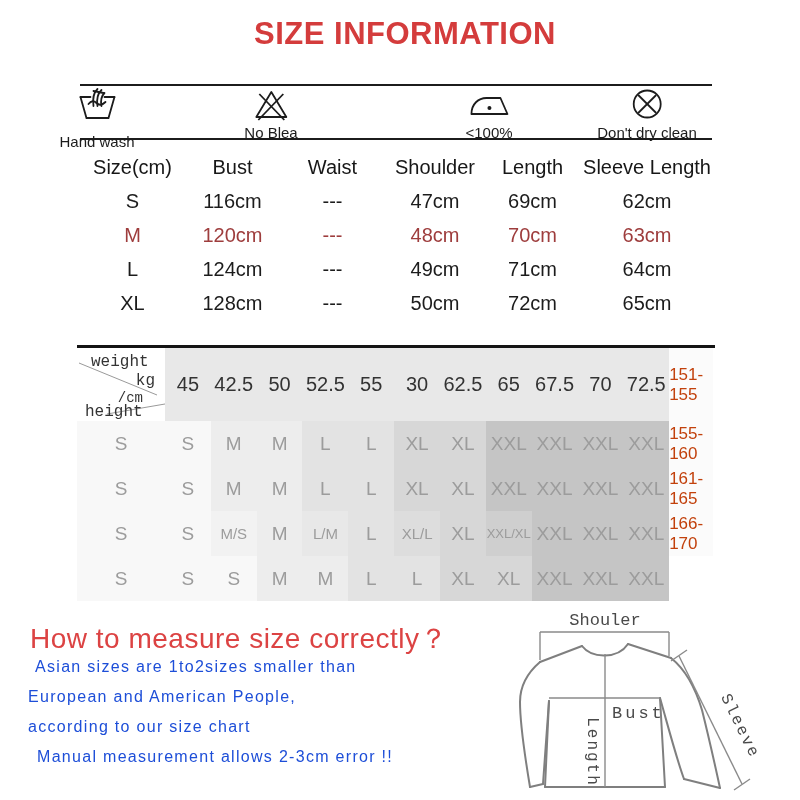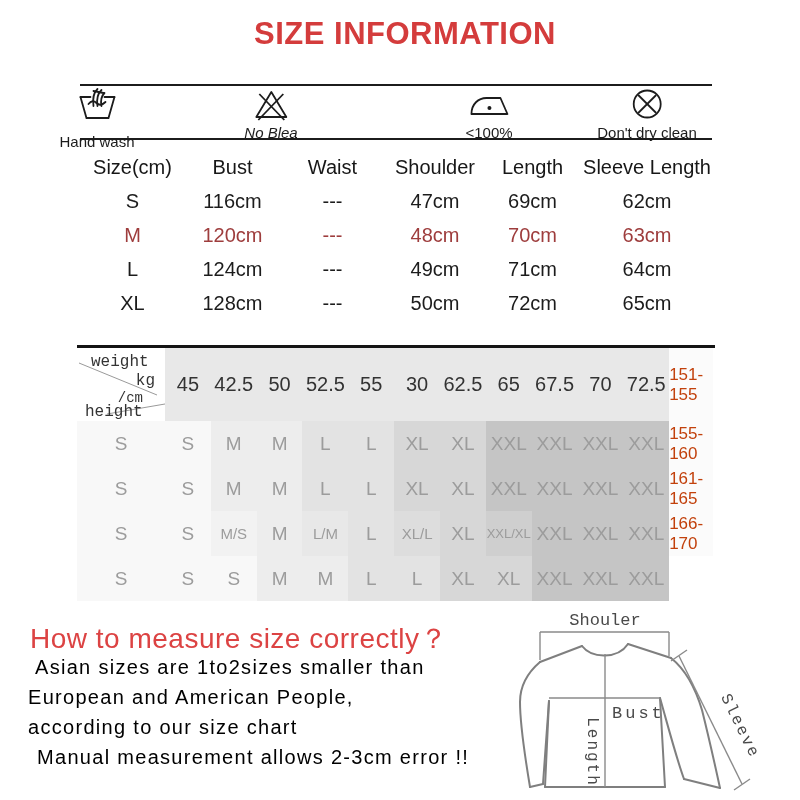--- a/index.html
+++ b/index.html
@@ -52,21 +52,21 @@
   .bg-lm  { background:#e8e8e8; }
   .bg-xl  { background:#d7d7d7; }
   .bg-xll { background:#dddddd; }
   .bg-xxl { background:#c5c5c5; }
   .bg-xxlxl { background:#cfcfcf; }
   
   .measure-heading {
     position:absolute; left:30px; top:620px; font-size:28px; color:#dc4343; letter-spacing:0.5px; white-space:nowrap;
   }
   .measure-lines { position:absolute; left:28px; top:652px; }
-  .measure-lines .mline { font-size:20px; color:#000000; letter-spacing:1.3px; line-height:30px; white-space:nowrap; }
+  .measure-lines .mline { font-size:16px; color:#1d4ed8; letter-spacing:1.3px; line-height:30px; white-space:nowrap; }
   .measure-lines .mline:nth-child(1) { padding-left:7px; }
   .measure-lines .mline:nth-child(4) { padding-left:9px; }
   
   .sweater { position:absolute; left:518px; top:606px; }
   .sweater text { font-family:"Liberation Mono", monospace; fill:#4a4a4a; }
 </style>
 </head>
 <body>
 
 <div class="page">
@@ -85,21 +85,21 @@
               <path d="M13 19 Q17 14 21 18 Q25 22 30 17"></path>
               <path d="M22 4 C18 8 17 14 18 21"></path>
               <path d="M26 5 C22 9 21 15 22 21"></path>
               <path d="M29 8 C26 11 25 16 26 21"></path>
               <path d="M18 6 L28 8"></path>
             </g>
           </svg>
         </span>
         <div class="care-label">Hand wash</div>
       </div>
-      <div class="care-item" style="left: 271px; font-style: italic;">
+      <div class="care-item" style="left: 271px;">
         <span>
           <svg width="44" height="38" viewBox="0 0 44 38">
             <g stroke="#1c1c1c" stroke-width="1.8" fill="none" stroke-linejoin="round">
               <path d="M22 7 L7 32 L37 32 Z"></path>
               <path d="M10 9 L35 35"></path>
               <path d="M34 9 L9 35"></path>
             </g>
           </svg>
         </span>
         <div class="care-label">No Blea</div>

